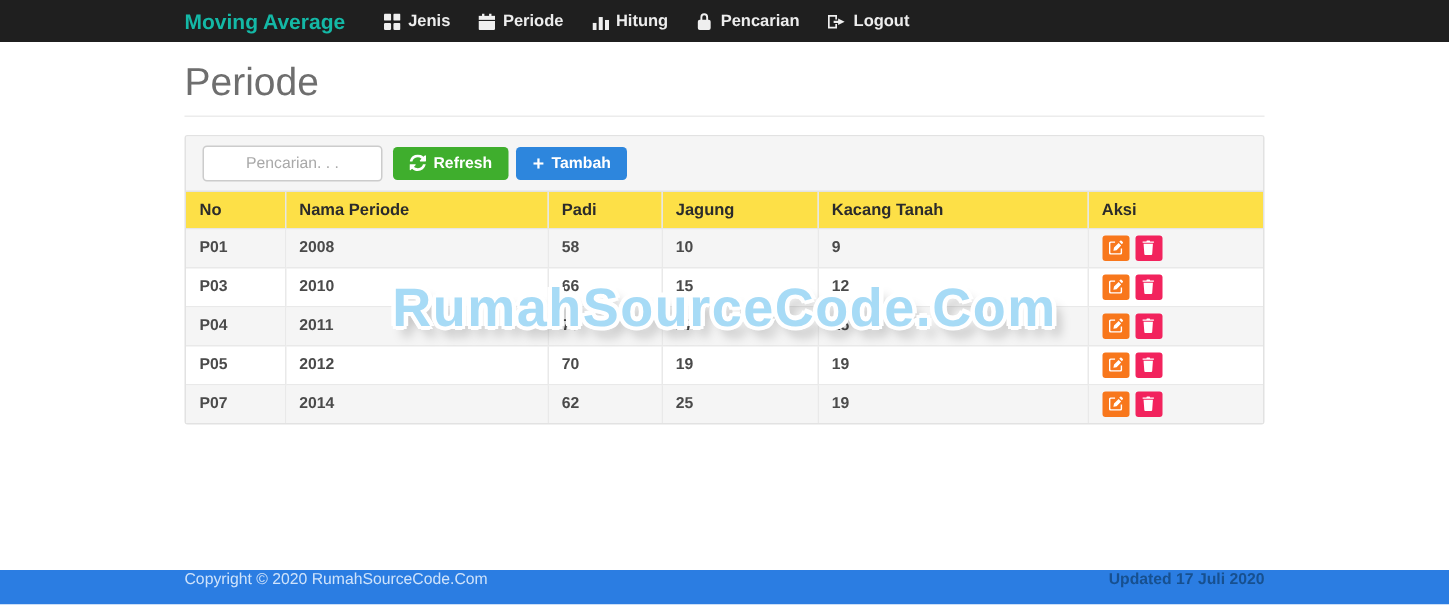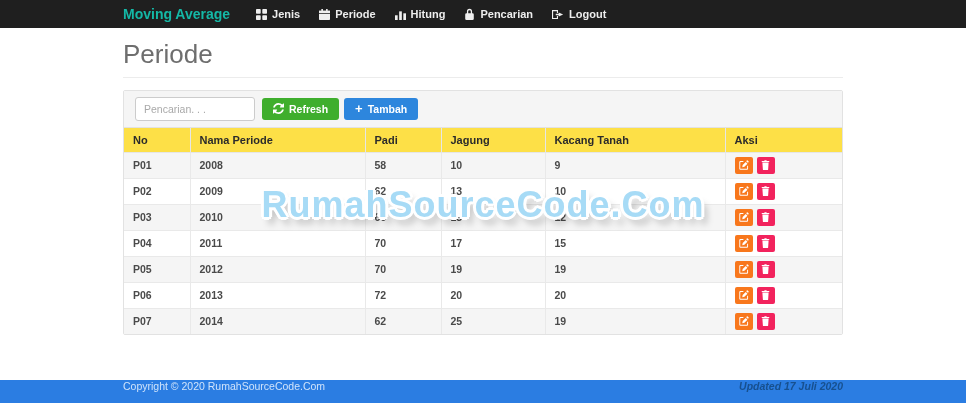--- a/index.html
+++ b/index.html
@@ -28,20 +28,21 @@
   
   .panel { border:1px solid #e2e2e2; border-radius:2px; background:#fff; }
   .toolbar {
     background:#f5f5f5; padding:6px 11px; display:flex; align-items:center;
     border-bottom:1px solid #e2e2e2;
   }
   .search-input {
     width:120px; height:24px; border:1px solid #cccccc; border-radius:3px;
     padding:0 8px; font-size:10.5px; color:#555; outline:none; background:#fff;
     font-family:inherit;
+    text-align:center;
   }
   .search-input::placeholder { color:#a9a9a9; }
   .btn {
     height:22px; border:none; border-radius:3px; color:#fff; font-size:10.5px;
     font-weight:700; display:inline-flex; align-items:center; gap:5px;
     padding:0 11px; cursor:pointer; font-family:inherit;
   }
   .btn-refresh { background:var(--accent-green, #3fae2d); margin-left:7px; }
   .btn-tambah  { background:var(--accent-blue, #2d86dd); margin-left:5px; }
   .btn .plus-glyph { font-size:13px; font-weight:700; line-height:1; }
@@ -84,21 +85,21 @@
   
   .footer {
     position:absolute; left:0; right:0; bottom:0; height:23px;
     background:var(--footer-bg, #2b7de2);
   }
   .footer-inner {
     width:720px; margin:0 auto; height:100%; display:flex;
     align-items:flex-start; justify-content:space-between; font-size:10.5px;
   }
   .footer-copy { color:#cfe3fb; }
-  .footer-updated { color:#17508f; font-weight:700; font-style:italic; }
+  .footer-updated { color:#17508f; font-weight:700; }
 </style>
 </head>
 <body>
 
 <nav class="navbar">
   <div class="nav-inner">
     <span class="brand">Moving Average</span>
 
     <span class="nav-item">
       <span class="nav-icon">
@@ -214,37 +215,20 @@
                     <path fill="#fff" d="M15.2 2.1L13.9.8a1 1 0 00-1.4 0l-1 1 2.7 2.7 1-1a1 1 0 000-1.4zM5.9 8.1l-.7 3.4 3.4-.7 4.9-4.9-2.7-2.7z"></path>
                     <path fill="#fff" d="M13 9v4.2a.8.8 0 01-.8.8H2.8a.8.8 0 01-.8-.8V3.8a.8.8 0 01.8-.8H7V1.5H2.2A1.7 1.7 0 00.5 3.2v10.6a1.7 1.7 0 001.7 1.7h10.6a1.7 1.7 0 001.7-1.7V9z"></path>
                   </svg></span>
               </button><button class="aksi-btn aksi-del">
                 <span><svg width="9" height="10" viewBox="0 0 14 16">
                     <path fill="#fff" d="M5.5.5h3l.5 1H13V3H1V1.5h4zM2 4h10l-.8 11a1 1 0 01-1 .9H3.8a1 1 0 01-1-.9z"></path>
                   </svg></span>
               </button></td>
           </tr>
           <tr>
-            <td>P02</td>
-            <td>2009</td>
-            <td>62</td>
-            <td>13</td>
-            <td>10</td>
-            <td><button class="aksi-btn aksi-edit">
-                <span><svg width="10" height="10" viewBox="0 0 16 16">
-                    <path fill="#fff" d="M15.2 2.1L13.9.8a1 1 0 00-1.4 0l-1 1 2.7 2.7 1-1a1 1 0 000-1.4zM5.9 8.1l-.7 3.4 3.4-.7 4.9-4.9-2.7-2.7z"></path>
-                    <path fill="#fff" d="M13 9v4.2a.8.8 0 01-.8.8H2.8a.8.8 0 01-.8-.8V3.8a.8.8 0 01.8-.8H7V1.5H2.2A1.7 1.7 0 00.5 3.2v10.6a1.7 1.7 0 001.7 1.7h10.6a1.7 1.7 0 001.7-1.7V9z"></path>
-                  </svg></span>
-              </button><button class="aksi-btn aksi-del">
-                <span><svg width="9" height="10" viewBox="0 0 14 16">
-                    <path fill="#fff" d="M5.5.5h3l.5 1H13V3H1V1.5h4zM2 4h10l-.8 11a1 1 0 01-1 .9H3.8a1 1 0 01-1-.9z"></path>
-                  </svg></span>
-              </button></td>
-          </tr>
-          <tr>
             <td>P03</td>
             <td>2010</td>
             <td>66</td>
             <td>15</td>
             <td>12</td>
             <td><button class="aksi-btn aksi-edit">
                 <span><svg width="10" height="10" viewBox="0 0 16 16">
                     <path fill="#fff" d="M15.2 2.1L13.9.8a1 1 0 00-1.4 0l-1 1 2.7 2.7 1-1a1 1 0 000-1.4zM5.9 8.1l-.7 3.4 3.4-.7 4.9-4.9-2.7-2.7z"></path>
                     <path fill="#fff" d="M13 9v4.2a.8.8 0 01-.8.8H2.8a.8.8 0 01-.8-.8V3.8a.8.8 0 01.8-.8H7V1.5H2.2A1.7 1.7 0 00.5 3.2v10.6a1.7 1.7 0 001.7 1.7h10.6a1.7 1.7 0 001.7-1.7V9z"></path>
                   </svg></span>
@@ -270,37 +254,20 @@
                     <path fill="#fff" d="M5.5.5h3l.5 1H13V3H1V1.5h4zM2 4h10l-.8 11a1 1 0 01-1 .9H3.8a1 1 0 01-1-.9z"></path>
                   </svg></span>
               </button></td>
           </tr>
           <tr>
             <td>P05</td>
             <td>2012</td>
             <td>70</td>
             <td>19</td>
             <td>19</td>
-            <td><button class="aksi-btn aksi-edit">
-                <span><svg width="10" height="10" viewBox="0 0 16 16">
-                    <path fill="#fff" d="M15.2 2.1L13.9.8a1 1 0 00-1.4 0l-1 1 2.7 2.7 1-1a1 1 0 000-1.4zM5.9 8.1l-.7 3.4 3.4-.7 4.9-4.9-2.7-2.7z"></path>
-                    <path fill="#fff" d="M13 9v4.2a.8.8 0 01-.8.8H2.8a.8.8 0 01-.8-.8V3.8a.8.8 0 01.8-.8H7V1.5H2.2A1.7 1.7 0 00.5 3.2v10.6a1.7 1.7 0 001.7 1.7h10.6a1.7 1.7 0 001.7-1.7V9z"></path>
-                  </svg></span>
-              </button><button class="aksi-btn aksi-del">
-                <span><svg width="9" height="10" viewBox="0 0 14 16">
-                    <path fill="#fff" d="M5.5.5h3l.5 1H13V3H1V1.5h4zM2 4h10l-.8 11a1 1 0 01-1 .9H3.8a1 1 0 01-1-.9z"></path>
-                  </svg></span>
-              </button></td>
-          </tr>
-          <tr>
-            <td>P06</td>
-            <td>2013</td>
-            <td>72</td>
-            <td>20</td>
-            <td>20</td>
             <td><button class="aksi-btn aksi-edit">
                 <span><svg width="10" height="10" viewBox="0 0 16 16">
                     <path fill="#fff" d="M15.2 2.1L13.9.8a1 1 0 00-1.4 0l-1 1 2.7 2.7 1-1a1 1 0 000-1.4zM5.9 8.1l-.7 3.4 3.4-.7 4.9-4.9-2.7-2.7z"></path>
                     <path fill="#fff" d="M13 9v4.2a.8.8 0 01-.8.8H2.8a.8.8 0 01-.8-.8V3.8a.8.8 0 01.8-.8H7V1.5H2.2A1.7 1.7 0 00.5 3.2v10.6a1.7 1.7 0 001.7 1.7h10.6a1.7 1.7 0 001.7-1.7V9z"></path>
                   </svg></span>
               </button><button class="aksi-btn aksi-del">
                 <span><svg width="9" height="10" viewBox="0 0 14 16">
                     <path fill="#fff" d="M5.5.5h3l.5 1H13V3H1V1.5h4zM2 4h10l-.8 11a1 1 0 01-1 .9H3.8a1 1 0 01-1-.9z"></path>
                   </svg></span>
               </button></td>

